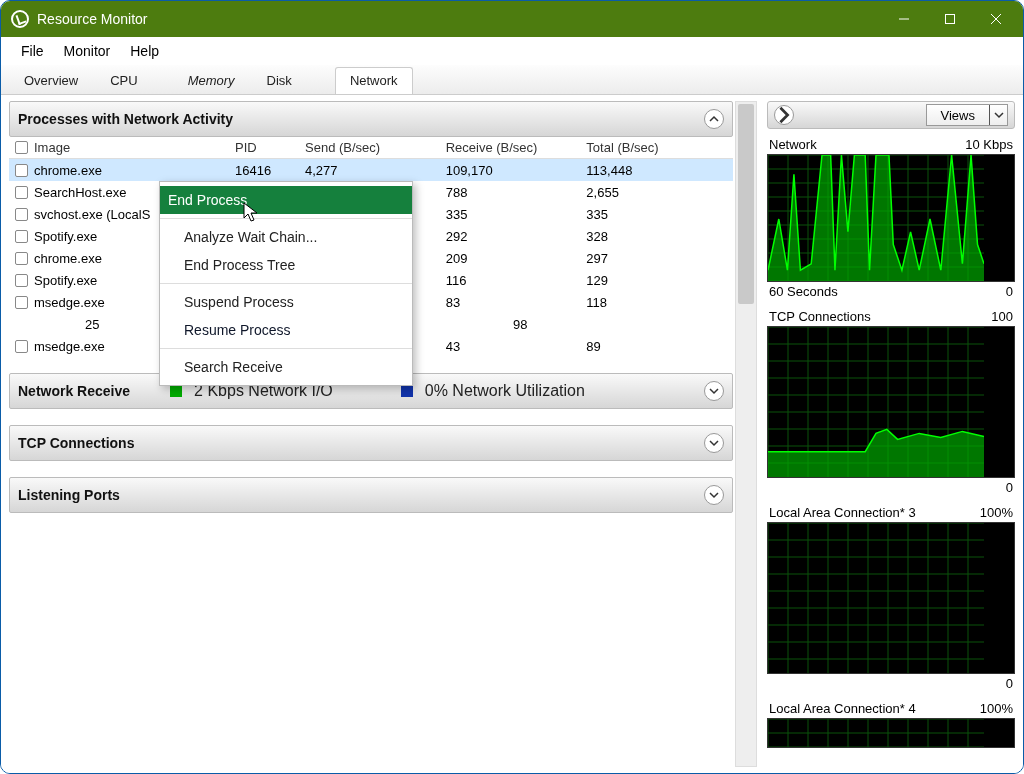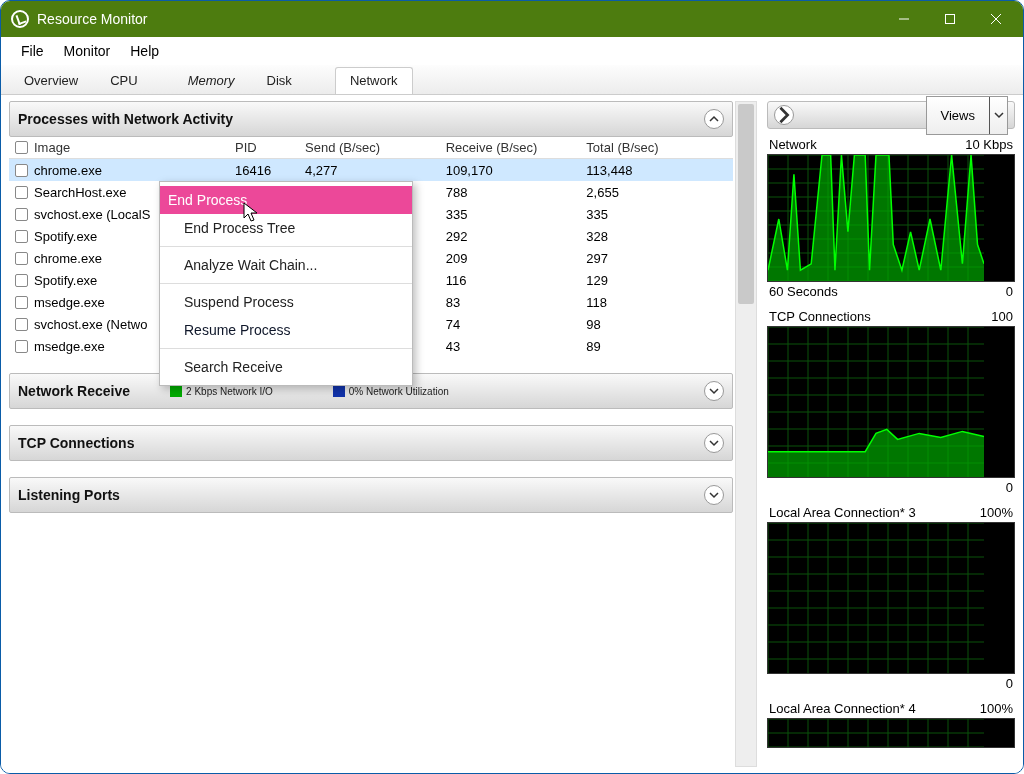--- a/index.html
+++ b/index.html
@@ -20,48 +20,48 @@
   .tab.net { margin-left:26px;}
   .tab.active { background:#fff; border-color:#ccc; border-radius:3px 3px 0 0;}
   .body { flex:1; display:flex; padding:6px 8px; gap:0; min-height:0; background:#fff;}
   .left { flex:1; display:flex; min-width:0;}
   .leftInner{ flex:1; display:flex;flex-direction:column; min-width:0;}
   .vscroll{ width:22px; background:#eee; position:relative; border:1px solid #ddd; margin-left:2px;}
   .vscroll .thumb{position:absolute;left:2px;right:2px;top:2px;height:200px;background:#c9c9c9;border-radius:2px;}
   
   .section-head { height:36px; background:linear-gradient(#f9f9f9,#d6d6d6); border:1px solid #bbb; border-radius:2px; display:flex; align-items:center; padding:0 8px; font-size:14px;}
   .section-head .title{font-weight:bold;color:#111;}
-  .section-head .extra{margin-left:40px;display:flex;align-items:center;gap:0;font-size:10px;color:#222;}
+  .section-head .extra{margin-left:40px;display:flex;align-items:center;gap:8px;font-size:16px;color:#222;}
   .sqG{width:12px;height:12px;background:#0a0;margin-right:4px;display:inline-block;}
   .sqB{width:12px;height:12px;background:#13a;margin-right:4px;display:inline-block;margin-left:60px;}
   .chev{ width:20px;height:20px;border:1px solid #999;border-radius:50%;margin-left:auto;background:#fff;display:flex;align-items:center;justify-content:center;}
   .chev svg{width:10px;height:10px;}
   .spacer{height:16px;}
   
   .headerrow,.row{display:flex;align-items:center;font-size:13px;height:22px;padding:0 6px;}
   .headerrow{border-bottom:1px solid #ddd;color:#333;}
   .col-img{flex:0 0 220px;display:flex;align-items:center;gap:6px;}
   .col-pid{flex:0 0 70px;text-align:left;}
   .col-num{flex:1;text-align:left;padding-right:28px;}
   .cb{width:13px;height:13px;border:1px solid #888;border-radius:2px;background:#fff;flex:none;}
   .rows{position:relative;}
   .row.sel{background:#cfe8ff;}
   
   .ctx{position:absolute;left:150px;top:22px;width:254px;background:#fff;border:1px solid #bbb;box-shadow:3px 3px 8px rgba(0,0,0,.25);z-index:10;padding:4px 0;}
   .ctx .ci{padding:6px 24px;font-size:14px;color:#222;}
   .ctx .ci.sep{border-top:1px solid #ddd;margin-top:4px;padding-top:10px;}
   .ctx .ci.dis{color:#0f172a;}
-  .ctx .ci.hl{background:#ec4899;color:#fff;padding-left:8px;}
+  .ctx .ci.hl{background:#15803d;color:#fff;padding-left:8px;}
   .cursor{position:absolute;left:234px;top:43px;z-index:11;}
   .cursor svg{width:18px;height:22px;}
   
   .right{flex:0 0 248px;display:flex;flex-direction:column;margin-left:10px;min-height:0;}
   .rhead{height:28px;background:linear-gradient(#f9f9f9,#d6d6d6);border:1px solid #bbb;border-radius:3px;display:flex;align-items:center;padding:0 6px;gap:6px;}
   .rhead .rnd{width:20px;height:20px;border:1px solid #999;border-radius:50%;background:#fff;display:flex;align-items:center;justify-content:center;}
-  .rhead .views{margin-left:auto;height:39px;border:1px solid #999;background:linear-gradient(#fff,#eee);display:flex;align-items:center;font-size:13px;}
+  .rhead .views{margin-left:auto;height:22px;border:1px solid #999;background:linear-gradient(#fff,#eee);display:flex;align-items:center;font-size:13px;}
   .rhead .views .vl{padding:0 14px;}
   .rhead .views .dd{width:18px;border-left:1px solid #555;height:100%;display:flex;align-items:center;justify-content:center;}
   .charts{flex:1;overflow:hidden;padding-top:8px;}
   .chartblock{margin-bottom:10px;}
   .chartlabels{display:flex;justify-content:space-between;font-size:13px;padding:0 2px 2px;}
   .chartlabelsB{display:flex;justify-content:space-between;font-size:13px;padding:2px 2px 0;}
   .chart{height:128px;background:#000;border:1px solid #333;position:relative;overflow:hidden;}
   .chart.tall{height:152px;}
   .grid line{stroke:#0a520a;stroke-width:1;}
   .plot{stroke:#00ff00;stroke-width:1.5;fill:none;}
@@ -197,43 +197,39 @@
               <div class="col-img">
                 <span class="cb"></span>
                 <span>msedge.exe</span>
               </div>
               <div class="col-pid"></div>
               <div class="col-num">35</div>
               <div class="col-num">83</div>
               <div class="col-num">118</div>
             </div>
             <div class="row">
-              <div class="col-img">
-                <span class="cb"></span>
-                <span>svchost.exe (Netwo</span>
-              </div>
               <div class="col-pid"></div>
               <div class="col-num">25</div>
               <div class="col-num">74</div>
               <div class="col-num">98</div>
             </div>
             <div class="row">
               <div class="col-img">
                 <span class="cb"></span>
                 <span>msedge.exe</span>
               </div>
               <div class="col-pid"></div>
               <div class="col-num">45</div>
               <div class="col-num">43</div>
               <div class="col-num">89</div>
             </div>
             <div class="ctx" id="ctx">
               <div class="ci hl">End Process</div>
+              <div class="ci sep">Analyze Wait Chain...</div>
               <div class="ci">End Process Tree</div>
-              <div class="ci sep">Analyze Wait Chain...</div>
               <div class="ci sep">Suspend Process</div>
               <div class="ci dis">Resume Process</div>
               <div class="ci sep">Search Receive</div>
             </div>
         <div class="cursor">
           <svg viewBox="0 0 18 22">
                 <path d="M1 1 L1 16 L5 12 L8 19 L11 18 L8 11 L14 11 Z" fill="#fff" stroke="#000" stroke-width="1"></path>
               </svg>
         </div>
       </div>

